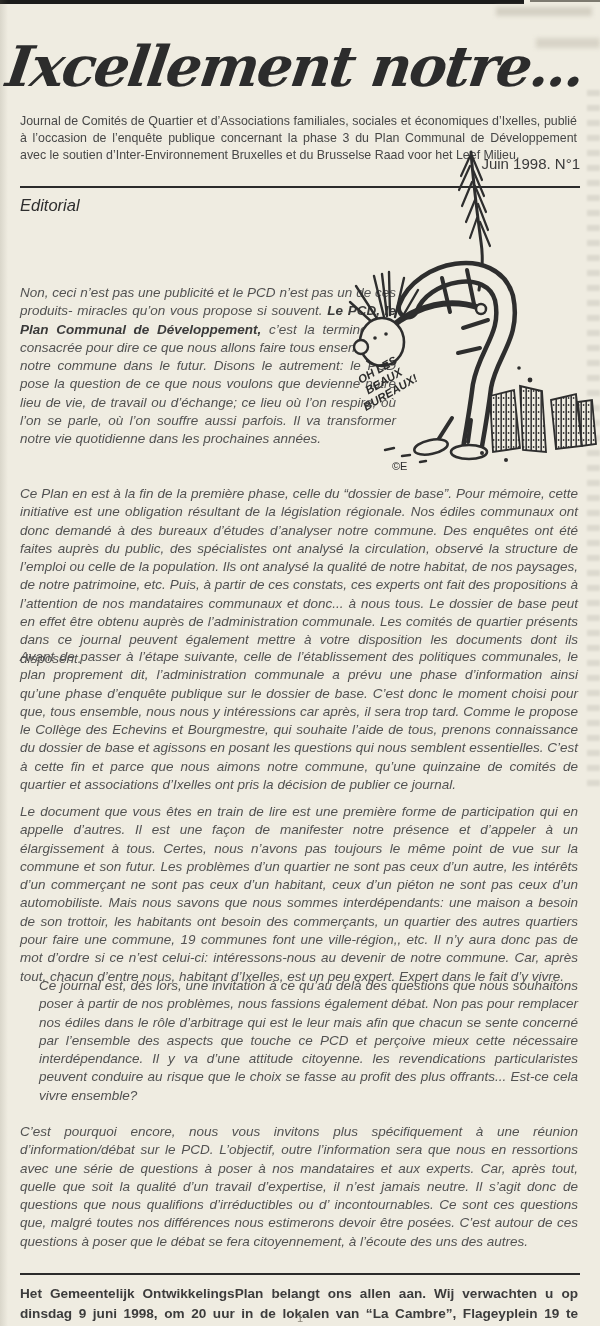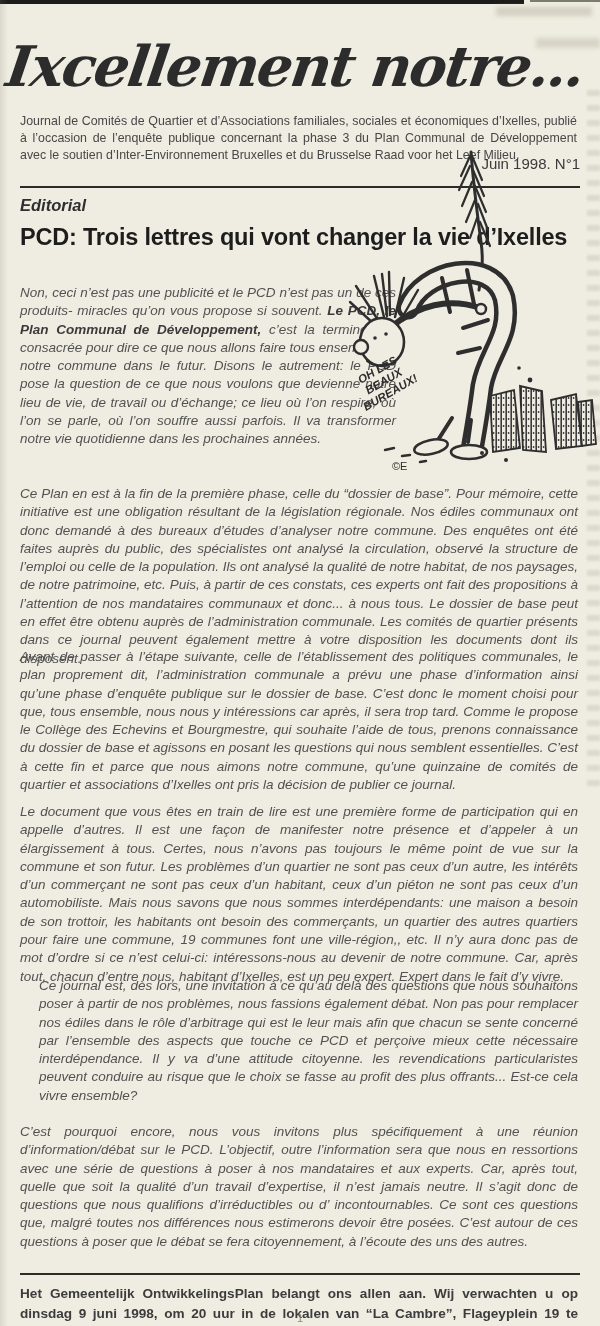--- a/index.html
+++ b/index.html
@@ -43,21 +43,21 @@
   .issue{
     position:absolute;top:155px;right:20px;
     font-size:15px;color:#3a3a3a;
   }
   .rule{position:absolute;left:20px;right:20px;height:2px;background:#2b2b2b;}
   .rule1{top:186px;}
   .rule2{top:1273px;height:1.6px;}
 
   .kicker{
     position:absolute;top:196px;left:20px;
-    font-size:16.5px;font-weight:bold;font-style:italic;color:#2e2e2e;
+    font-size:16.5px;font-weight:normal;font-style:italic;color:#2e2e2e;
   }
   .headline{
     position:absolute;top:224px;left:20px;right:16px;
     font-size:23.5px;font-weight:bold;color:#1d1d1d;
     letter-spacing:-0.2px;white-space:nowrap;
   }
 
   .body-par{
     position:absolute;left:20px;right:22px;
     font-size:13.5px;line-height:18.3px;
@@ -112,21 +112,20 @@
   <div class="edge-ghost"></div>
   <div class="left-shade"></div>
 
   <div class="masthead-title">Ixcellement notre...</div>
   <div class="masthead-sub">Journal de Comités de Quartier et d’Associations familiales, sociales et économiques d’Ixelles, publié à l’occasion de l’enquête publique concernant la phase 3 du Plan Communal de Développement avec le soutien d’Inter-Environnement Bruxelles et du Brusselse Raad voor het Leef Milieu.</div>
   <div class="issue">Juin 1998. N°1</div>
 
   <div class="rule rule1"></div>
 
   <div class="kicker">Editorial</div>
-  <div class="headline">PCD: Trois lettres qui vont changer la vie d’Ixelles</div>
 
   <p class="body-par p1"><span>Non, ceci n’est pas une publicité et le PCD n’est pas un de ces produits- miracles qu’on vous propose si souvent. </span><strong>Le PCD, le Plan Communal de Développement,</strong><span> c’est la terminologie consacrée pour dire ce que nous allons faire tous ensemble de notre commune dans le futur. Disons le autrement: le PCD pose la question de ce que nous voulons que devienne notre lieu de vie, de travail ou d’échange; ce lieu où l’on respire, où l’on se parle, où l’on souffre aussi parfois. Il va transformer notre vie quotidienne dans les prochaines années.</span></p>
 
   <div class="cartoon">
     <svg viewBox="0 0 270 330" width="270" height="330">
       <g stroke="#2e2e2e" fill="none" stroke-linecap="round">
 
         <path d="M141,2 C143,30 147,62 151,92 C154,112 151,126 149,140" stroke-width="3"></path>
         <path d="M141,4 L131,26 M142,6 L152,30 M140,16 L129,40 M143,20 L154,46 M142,32 L132,56 M145,36 L156,62 M145,50 L136,72 M148,54 L158,80 M147,68 L140,88 M150,72 L160,96" stroke-width="2.2"></path>
 

